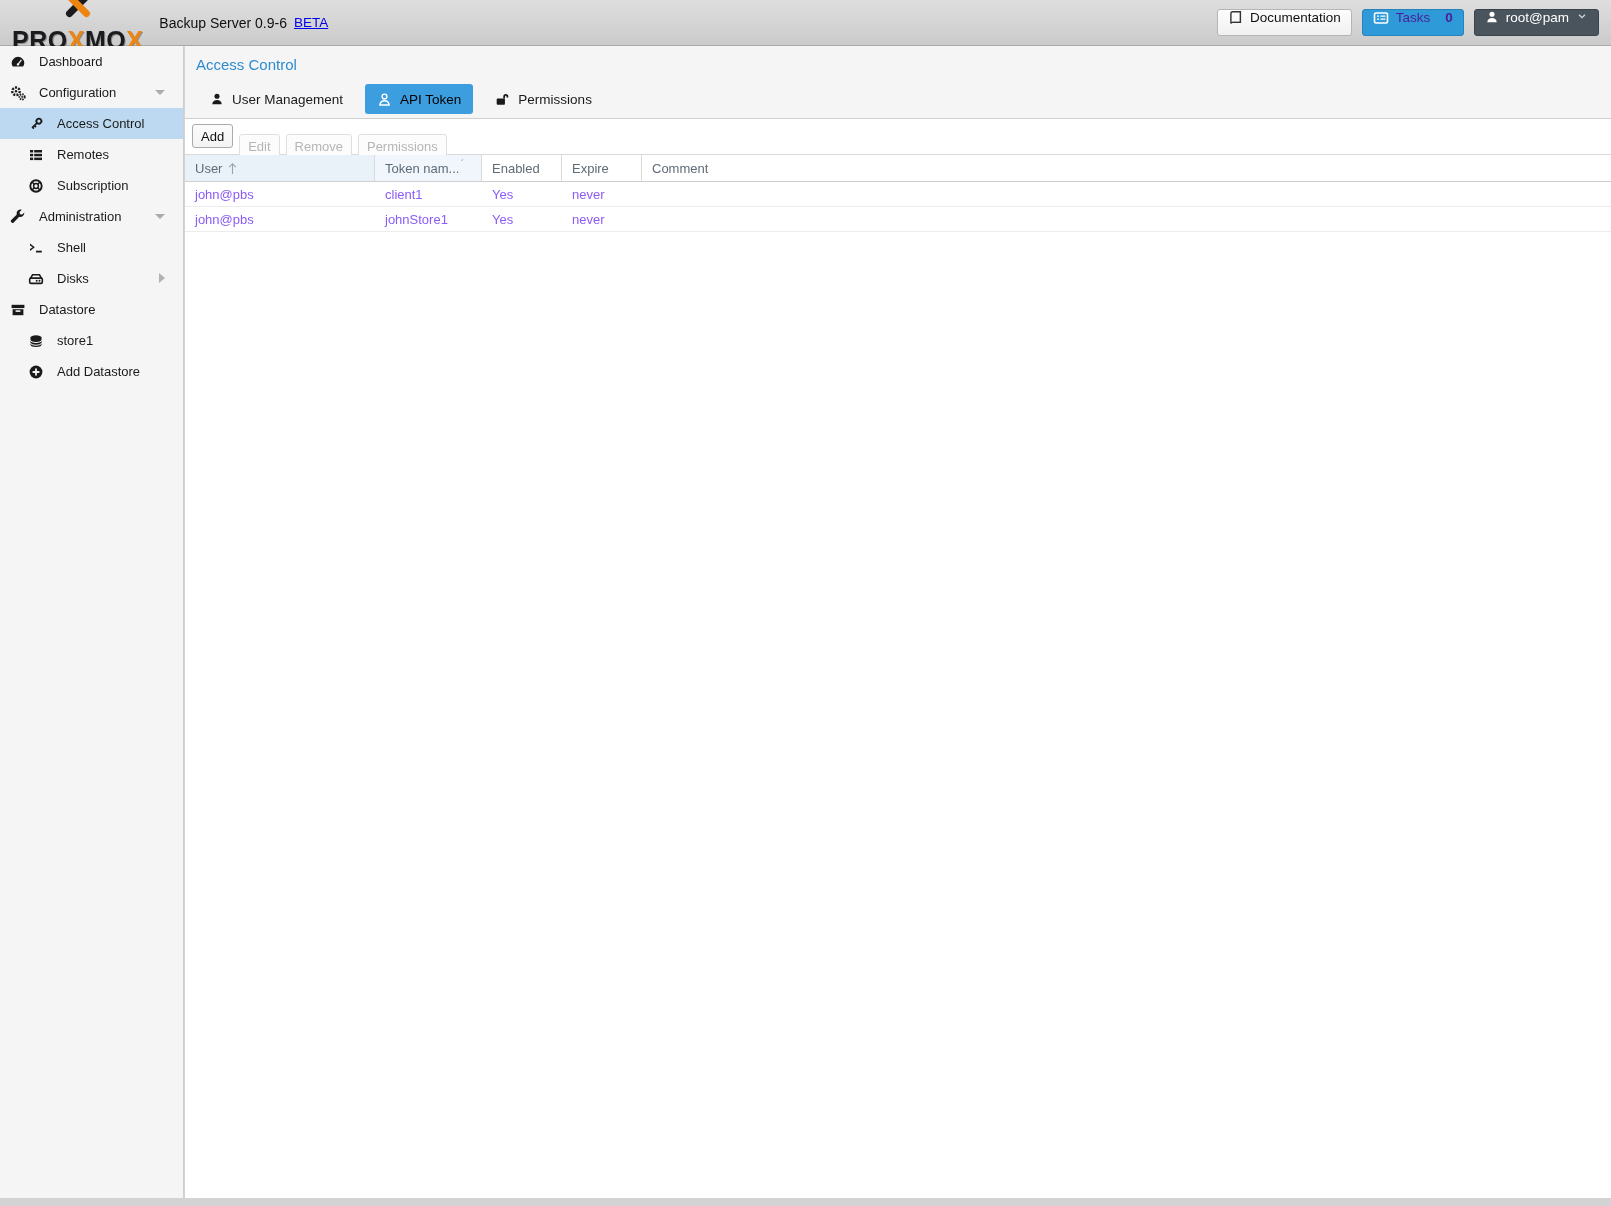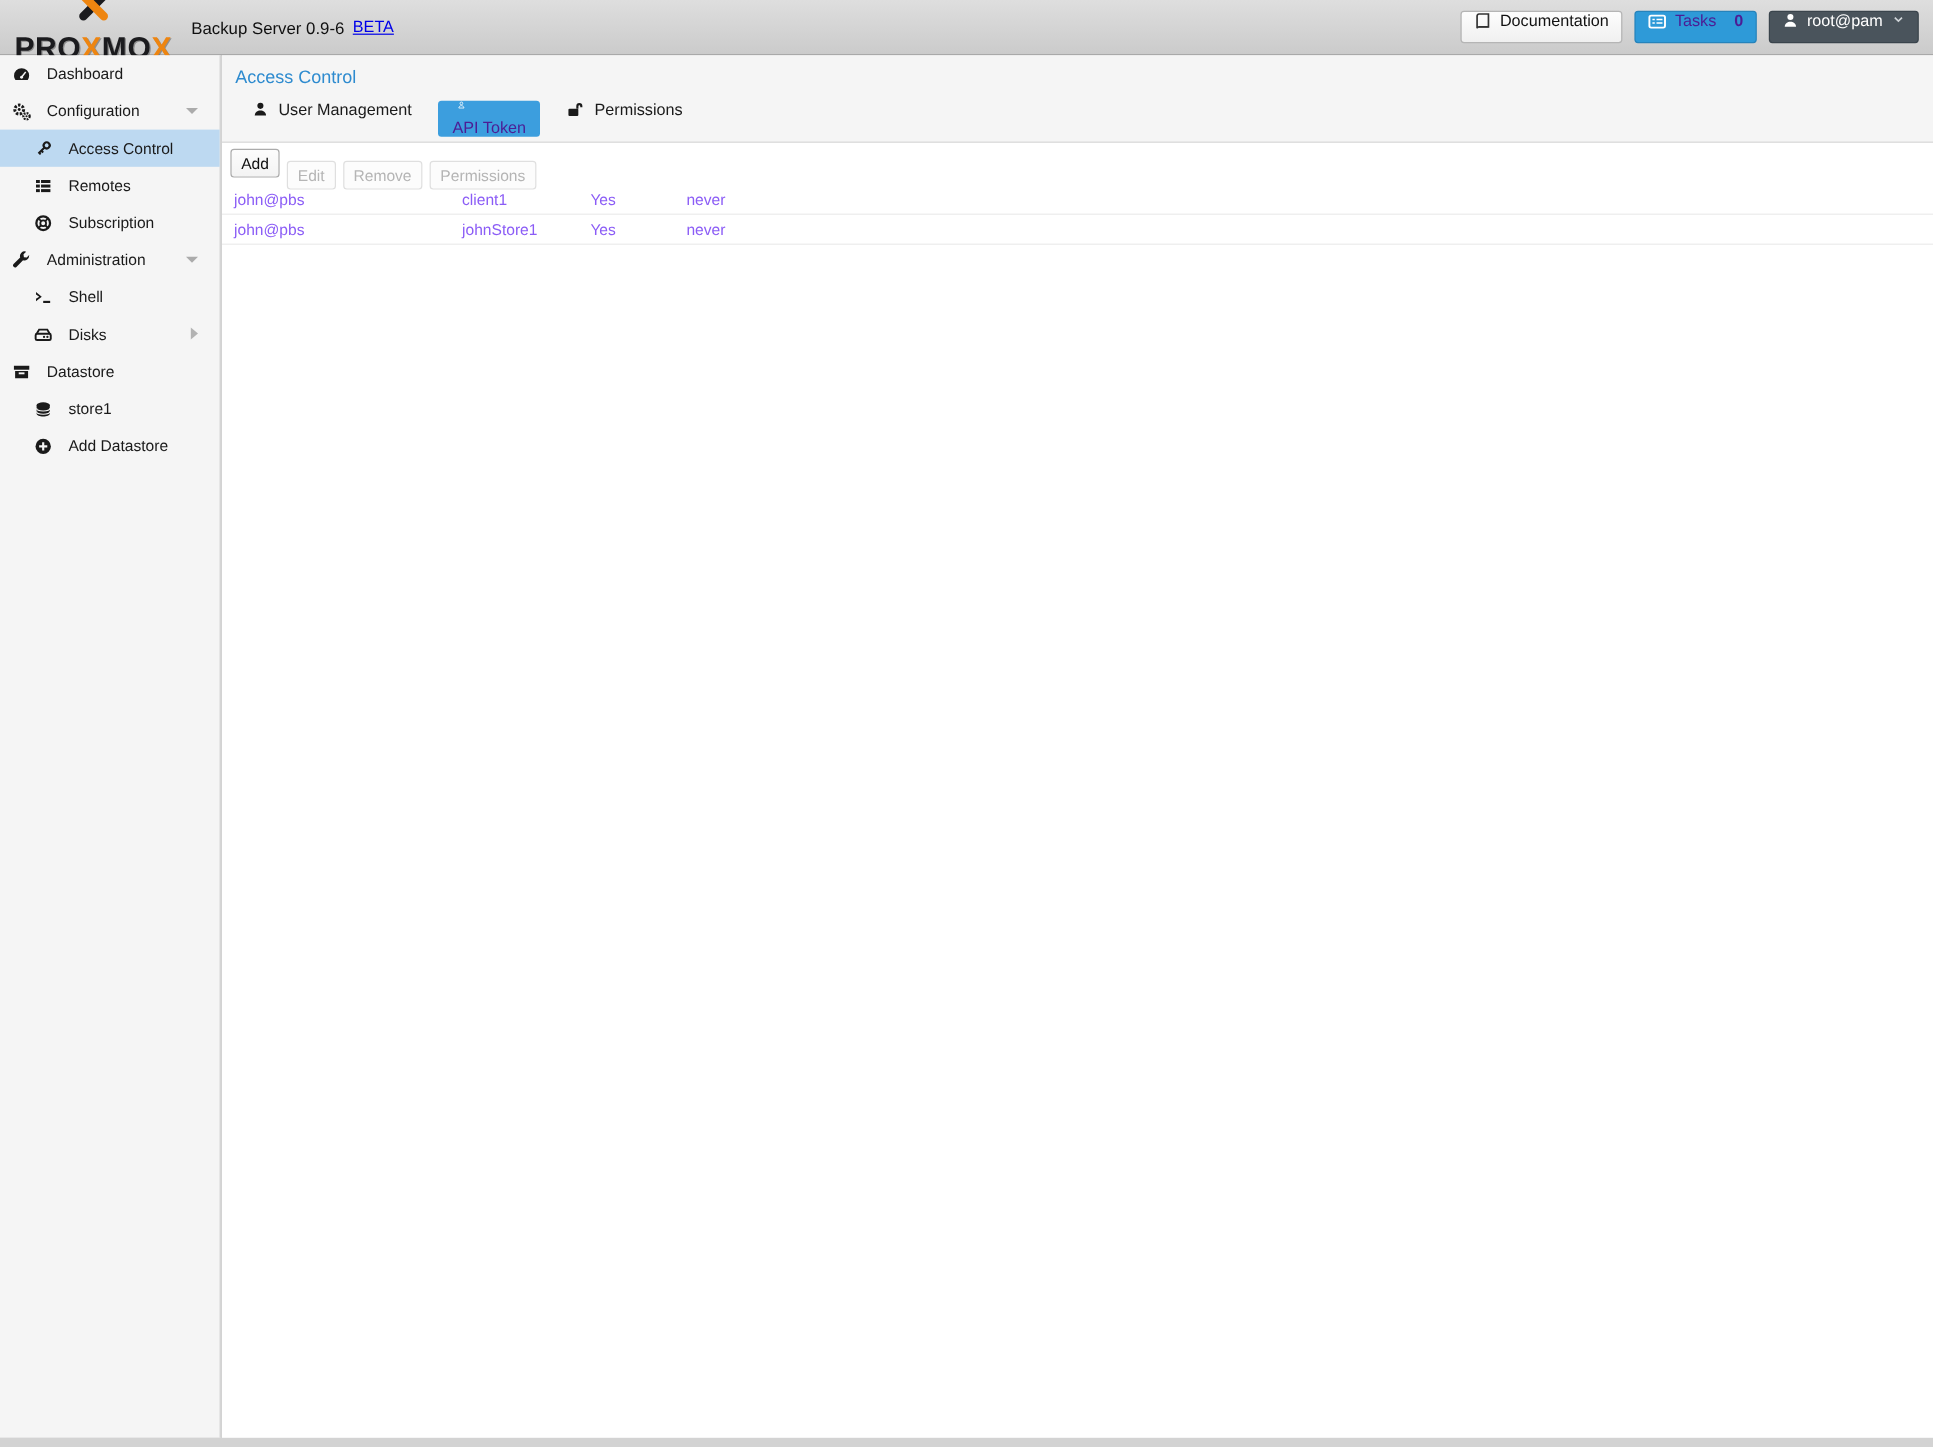--- a/index.html
+++ b/index.html
@@ -59,24 +59,24 @@
     position:absolute; right:18px; top:10px; width:0; height:0;
     border-top:5px solid transparent; border-bottom:5px solid transparent;
     border-left:6px solid #b3b3b3;
   }
 
   
   .main { position:absolute; left:185px; top:46px; right:0; bottom:8px; background:#f5f5f5; }
   .main-title { padding:10px 0 0 11px; font-size:15px; color:var(--title-blue,#2e8bcf); }
   .tabbar { position:absolute; left:13px; top:38px; height:30px; display:flex; gap:10px; }
   .tab {
-    height:30px; display:flex; align-items:flex-start; gap:8px; padding:0 12px;
+    height:30px; display:flex; align-items:center; gap:8px; padding:0 12px;
     border-radius:3px; cursor:pointer; font-size:13.5px; color:#1a1a1a;
   }
-  .tab.active { background:var(--tab-blue,#3c9ede); color:#4c1d95;flex-direction:column; }
+  .tab.active { background:var(--tab-blue,#3c9ede); color:#000000; }
   .tab svg { display:block; }
 
   .grid {
     position:absolute; left:0; right:0; top:72px; bottom:0;
     background:#fff; border-top:1px solid #cfcfcf;
   }
   .toolbar { height:35px; padding:5px 0 0 7px; display:flex; gap:6px; background:#fff; }
   .t-btn {
     height:24px; padding:0 8px; border-radius:3px; display:flex; align-items:center;
     font-size:13px; cursor:pointer;
@@ -299,20 +299,41 @@
   </div>
 
   <div class="grid">
     <div class="toolbar">
       <div class="t-btn enabled">Add</div>
       <div class="t-btn disabled">Edit</div>
       <div class="t-btn disabled">Remove</div>
       <div class="t-btn disabled">Permissions</div>
     </div>
 
+    <div class="thead">
+      <div class="th sorted col-user">
+        <span>User</span>
+        <svg class="sort-arrow" width="11" height="13" viewBox="0 0 12 14">
+          <path d="M6 13V2.2M2.4 5.4L6 1.8l3.6 3.6" stroke="#9aa3ab" stroke-width="1.2" fill="none"></path>
+        </svg>
+      </div>
+      <div class="th tinted col-token">
+        <span>Token nam...</span>
+        <span class="trim-mark">´</span>
+      </div>
+      <div class="th col-enabled">
+        <span>Enabled</span>
+      </div>
+      <div class="th col-expire">
+        <span>Expire</span>
+      </div>
+      <div class="th col-comment">
+        <span>Comment</span>
+      </div>
+    </div>
 
     <div class="trow">
       <div class="td col-user">john@pbs</div>
       <div class="td col-token">client1</div>
       <div class="td col-enabled">Yes</div>
       <div class="td col-expire">never</div>
       <div class="td col-comment"></div>
     </div>
 
     <div class="trow">

